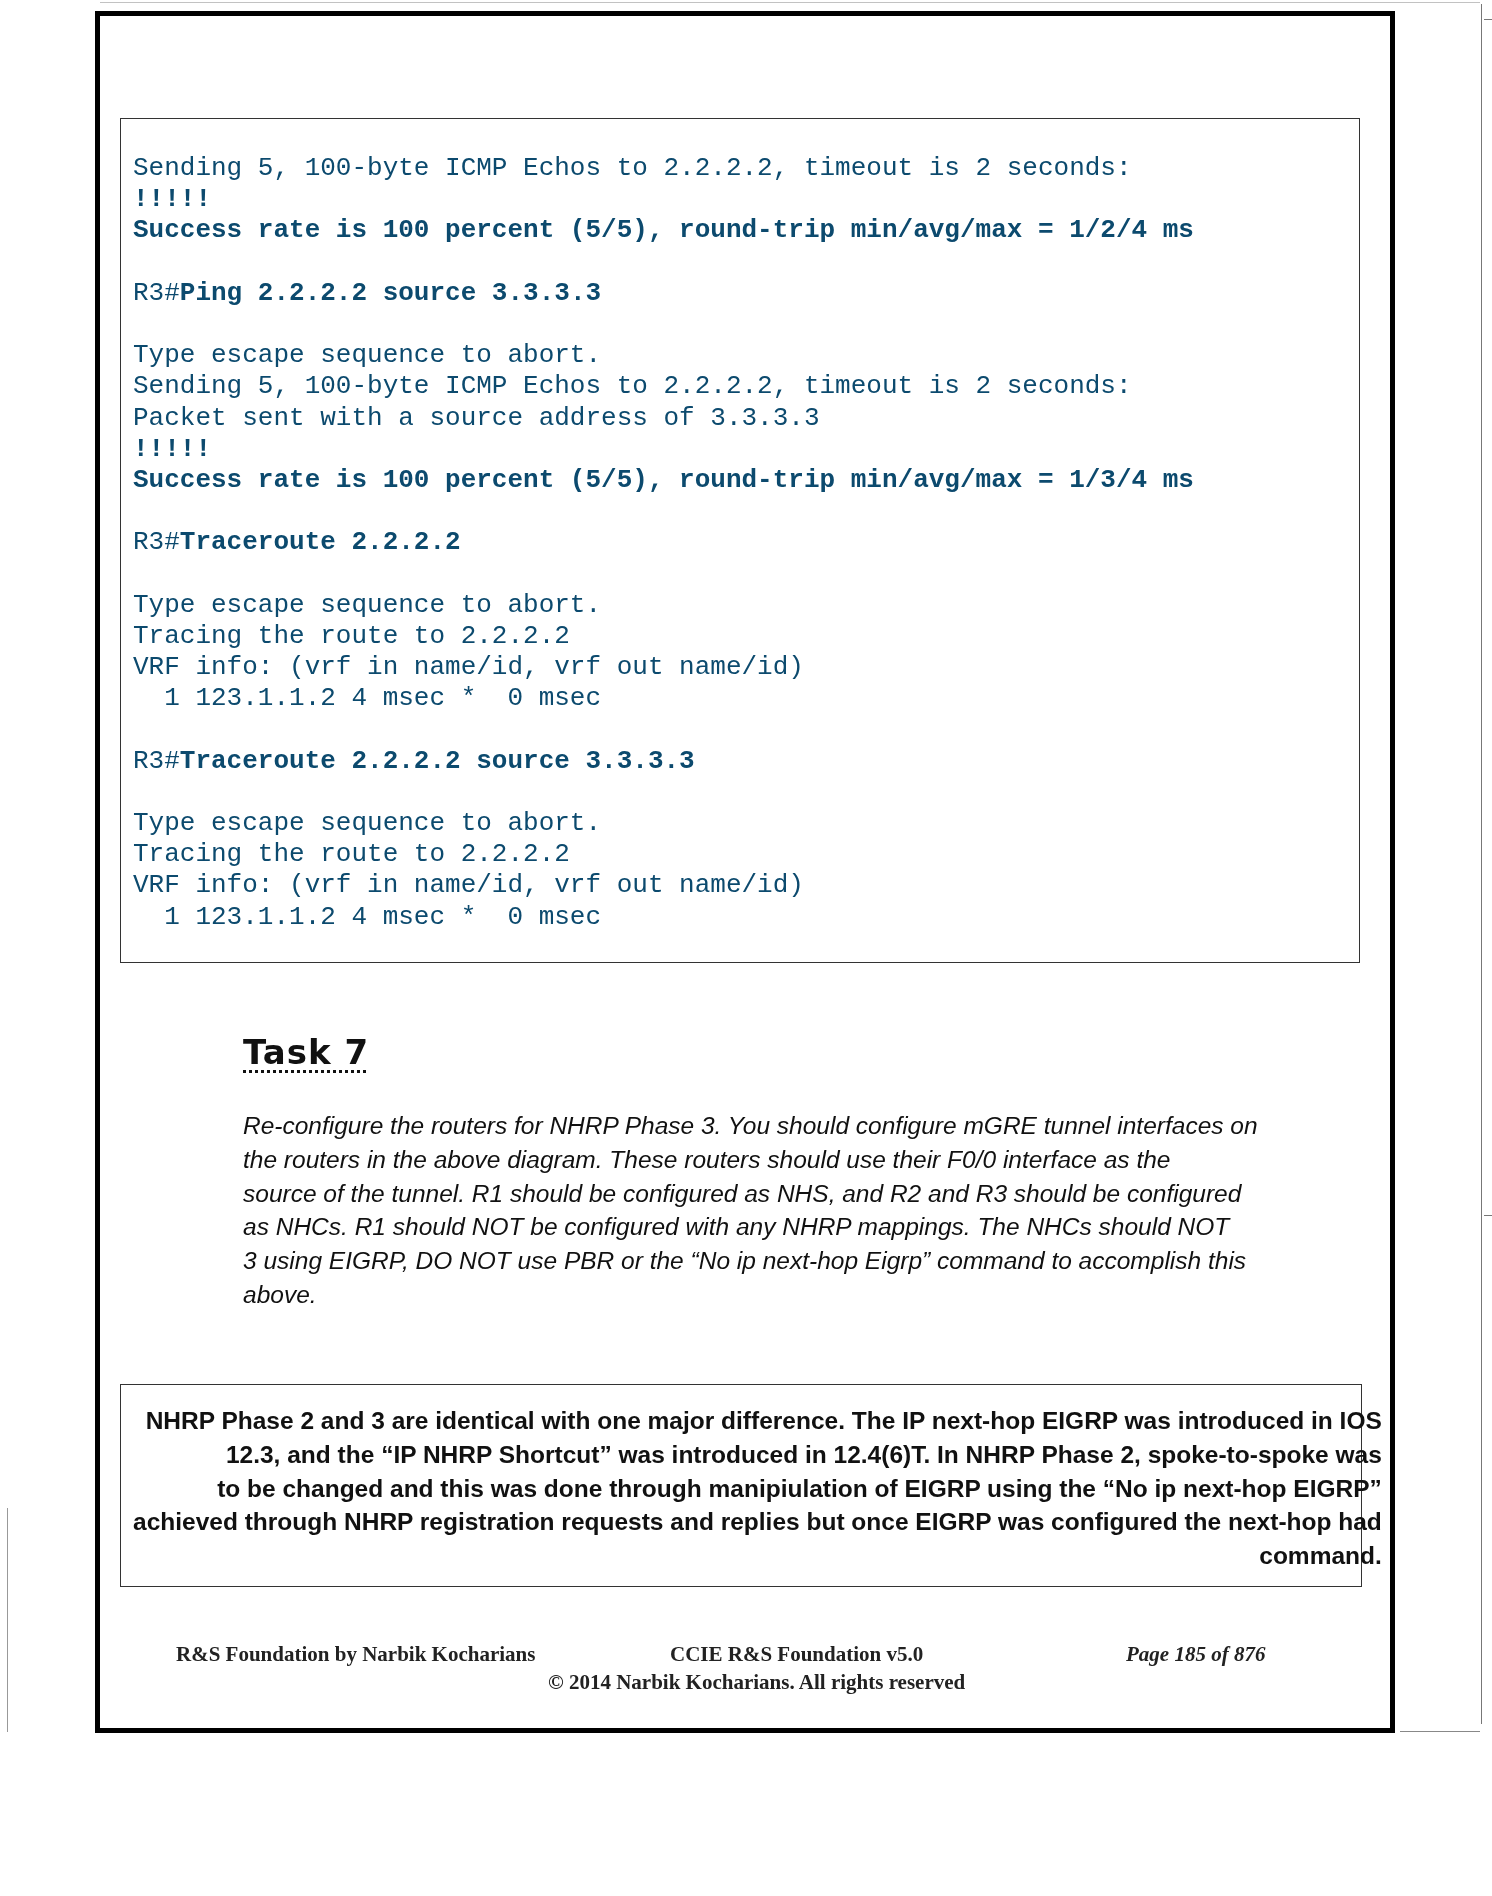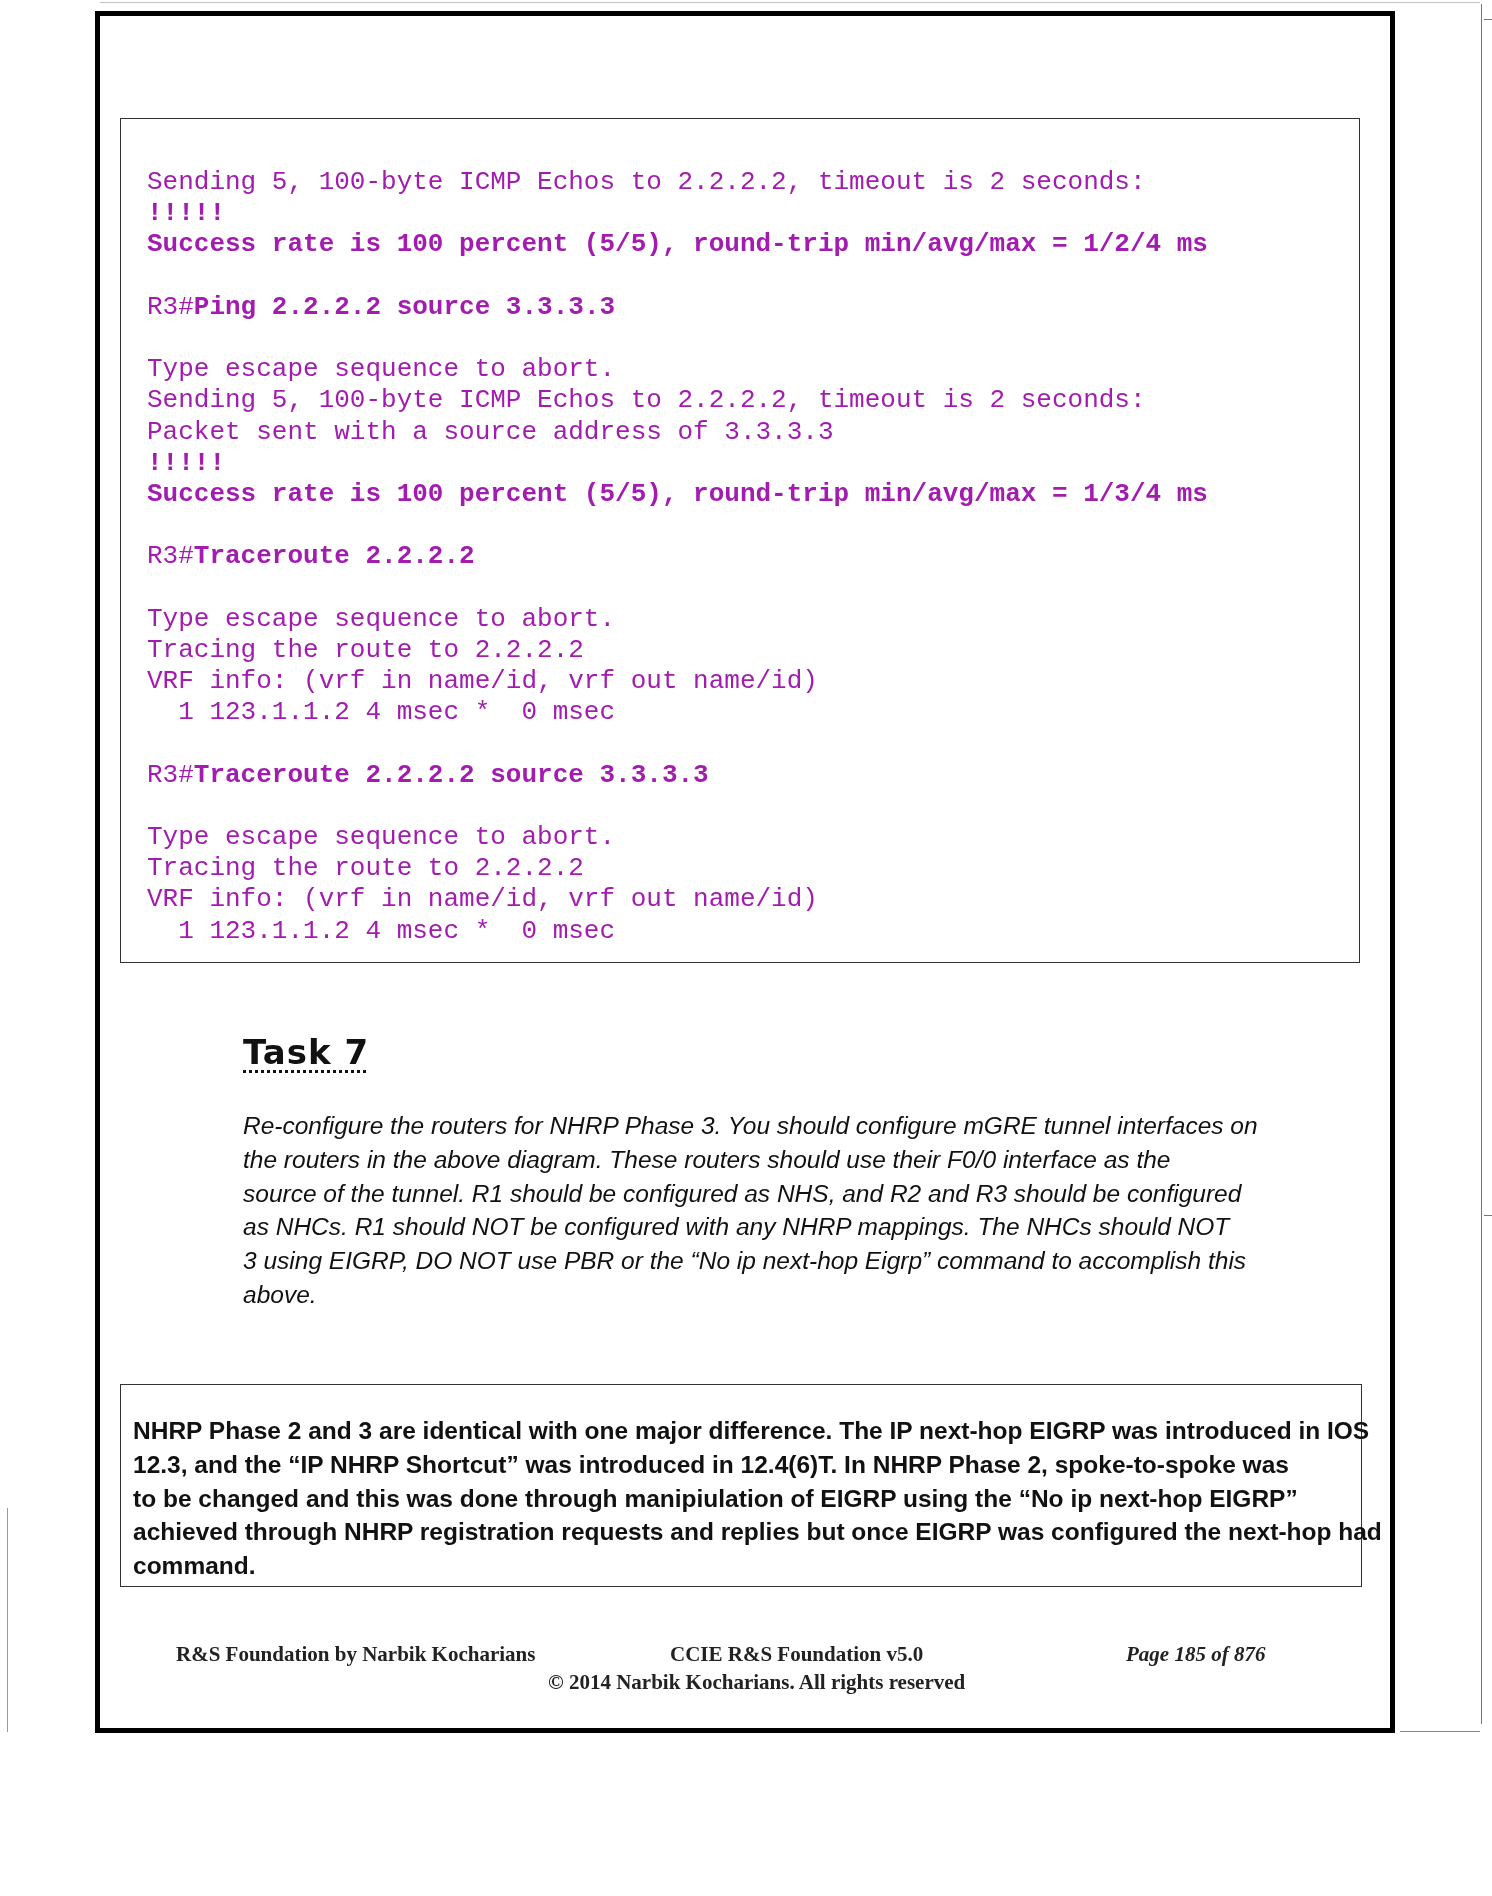--- a/index.html
+++ b/index.html
@@ -8,31 +8,31 @@
   .scan-edge-top { position:absolute; left:100px; top:2px; width:1380px; height:1px; background:#9a9a9a; opacity:.6; }
   .scan-edge-right { position:absolute; left:1481px; top:4px; width:1px; height:1720px; background:#777; }
   .scan-tick-right { position:absolute; left:1484px; top:19px; width:8px; height:1px; background:#777; }
   .scan-tick-right2 { position:absolute; left:1484px; top:1215px; width:8px; height:1px; background:#777; }
   .scan-edge-bottom { position:absolute; left:1400px; top:1731px; width:80px; height:1px; background:#888; }
   .scan-edge-left { position:absolute; left:7px; top:1508px; width:1px; height:224px; background:#999; }
 
   .page-frame { position:absolute; left:95px; top:11px; width:1290px; height:1712px; border:5px solid #000; box-sizing:content-box; }
 
   .console-box { position:absolute; left:120px; top:118px; width:1240px; height:845px; border:1.5px solid #333; box-sizing:border-box; }
-  .console-box pre { margin:14px; position:absolute; left:12px; top:34px; font-family:"Liberation Mono", "DejaVu Sans Mono", monospace; font-size:26px; line-height:31.2px; color:#a21caf; white-space:pre; }
+  .console-box pre { margin:0; position:absolute; left:12px; top:34px; font-family:"Liberation Mono", "DejaVu Sans Mono", monospace; font-size:26px; line-height:31.2px; color:#0c4a6e; white-space:pre; }
   .console-line { display:block; height:31.2px; }
   .b { font-weight:bold; }
 
   .task-heading { position:absolute; left:243px; top:1032px; font-family:"DejaVu Sans", sans-serif; font-weight:bold; font-size:34px; letter-spacing:1px; color:#111; text-decoration:underline; text-decoration-style:dotted; text-underline-offset:6px; text-decoration-thickness:3px; }
 
   .task-body { position:absolute; left:243px; top:1109px; width:1060px; font-family:"Liberation Sans", "DejaVu Sans", sans-serif; font-size:24.5px; line-height:33.8px; color:#111;font-style:italic; }
   .task-body span { display:block; white-space:nowrap; }
 
   .note-box { position:absolute; left:120px; top:1384px; width:1242px; height:203px; border:1.5px solid #333; box-sizing:border-box; }
-  .note-box .note-text { position:absolute; left:12px; top:29px; font-family:"Liberation Sans", "DejaVu Sans", sans-serif; font-weight:bold; font-size:24.5px; line-height:33.8px; color:#111; }
+  .note-box .note-text { position:absolute; left:12px; top:19px; font-family:"Liberation Sans", "DejaVu Sans", sans-serif; font-weight:bold; font-size:24.5px; line-height:33.8px; color:#111;text-align:right; }
   .note-box .note-text span { display:block; white-space:nowrap; }
 
   .footer { font-family:"Liberation Serif", "DejaVu Serif", serif; font-weight:bold; font-size:21px; color:#222; position:absolute; }
   .footer-left { left:176px; top:1642px; }
   .footer-center { left:670px; top:1642px; }
   .footer-copy { left:548px; top:1670px; }
   .footer-page { left:1126px; top:1642px; font-style:italic; font-weight:bold; }
 </style>
 </head>
 <body>

